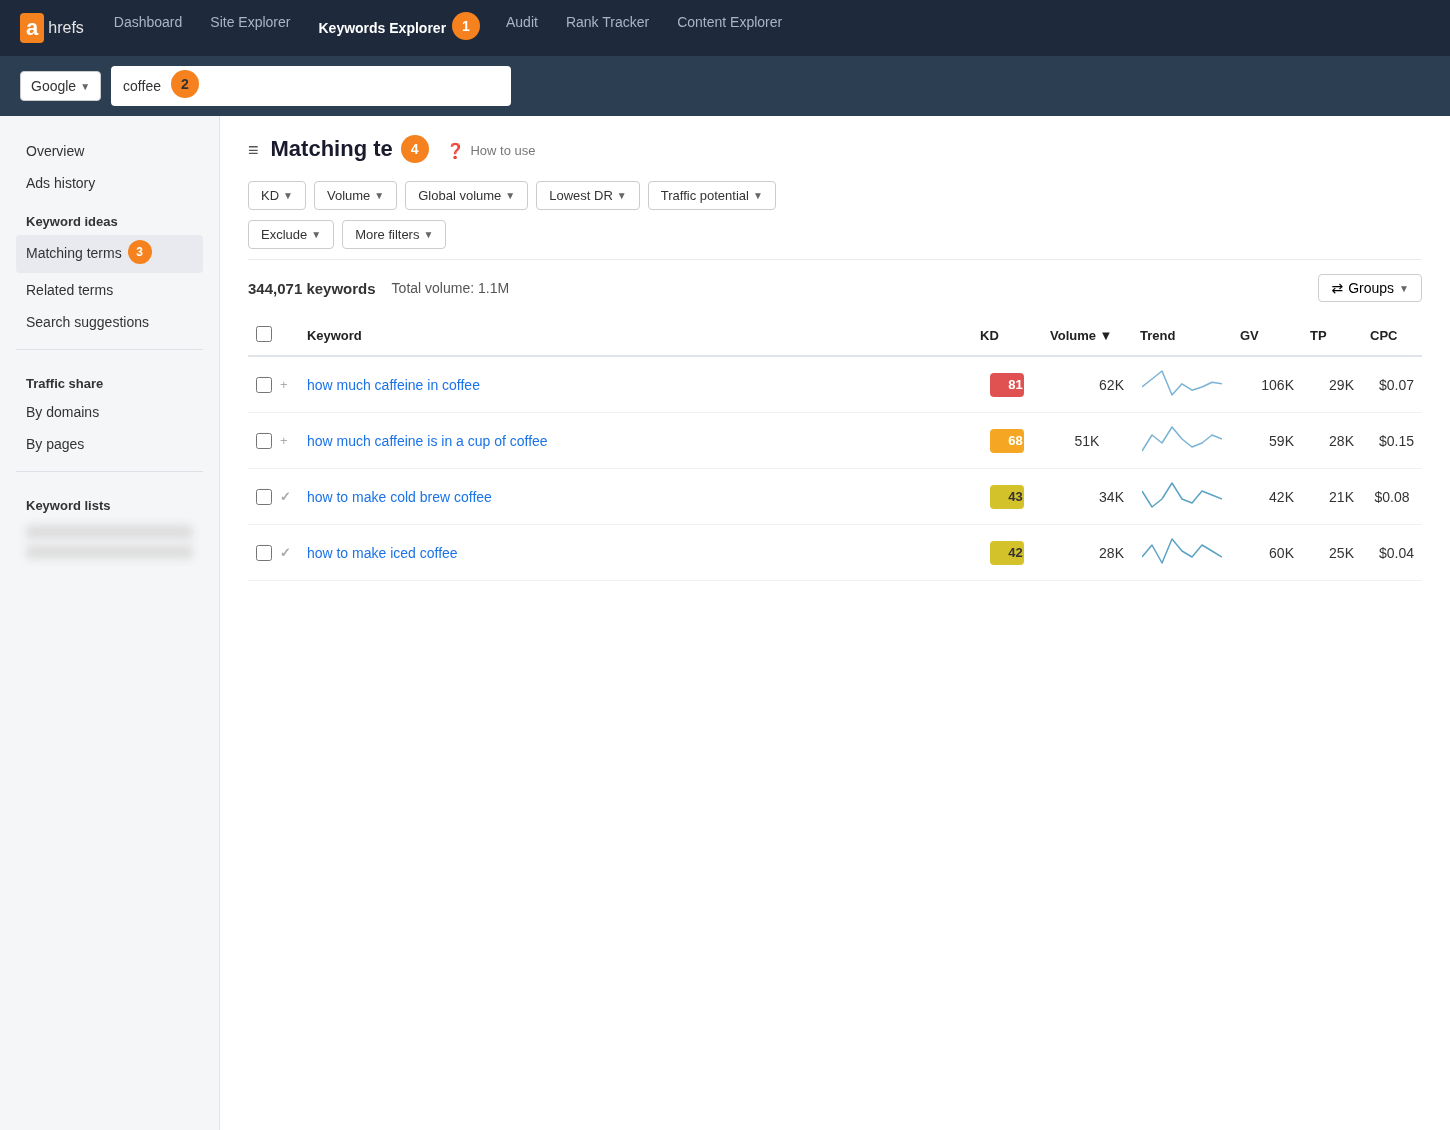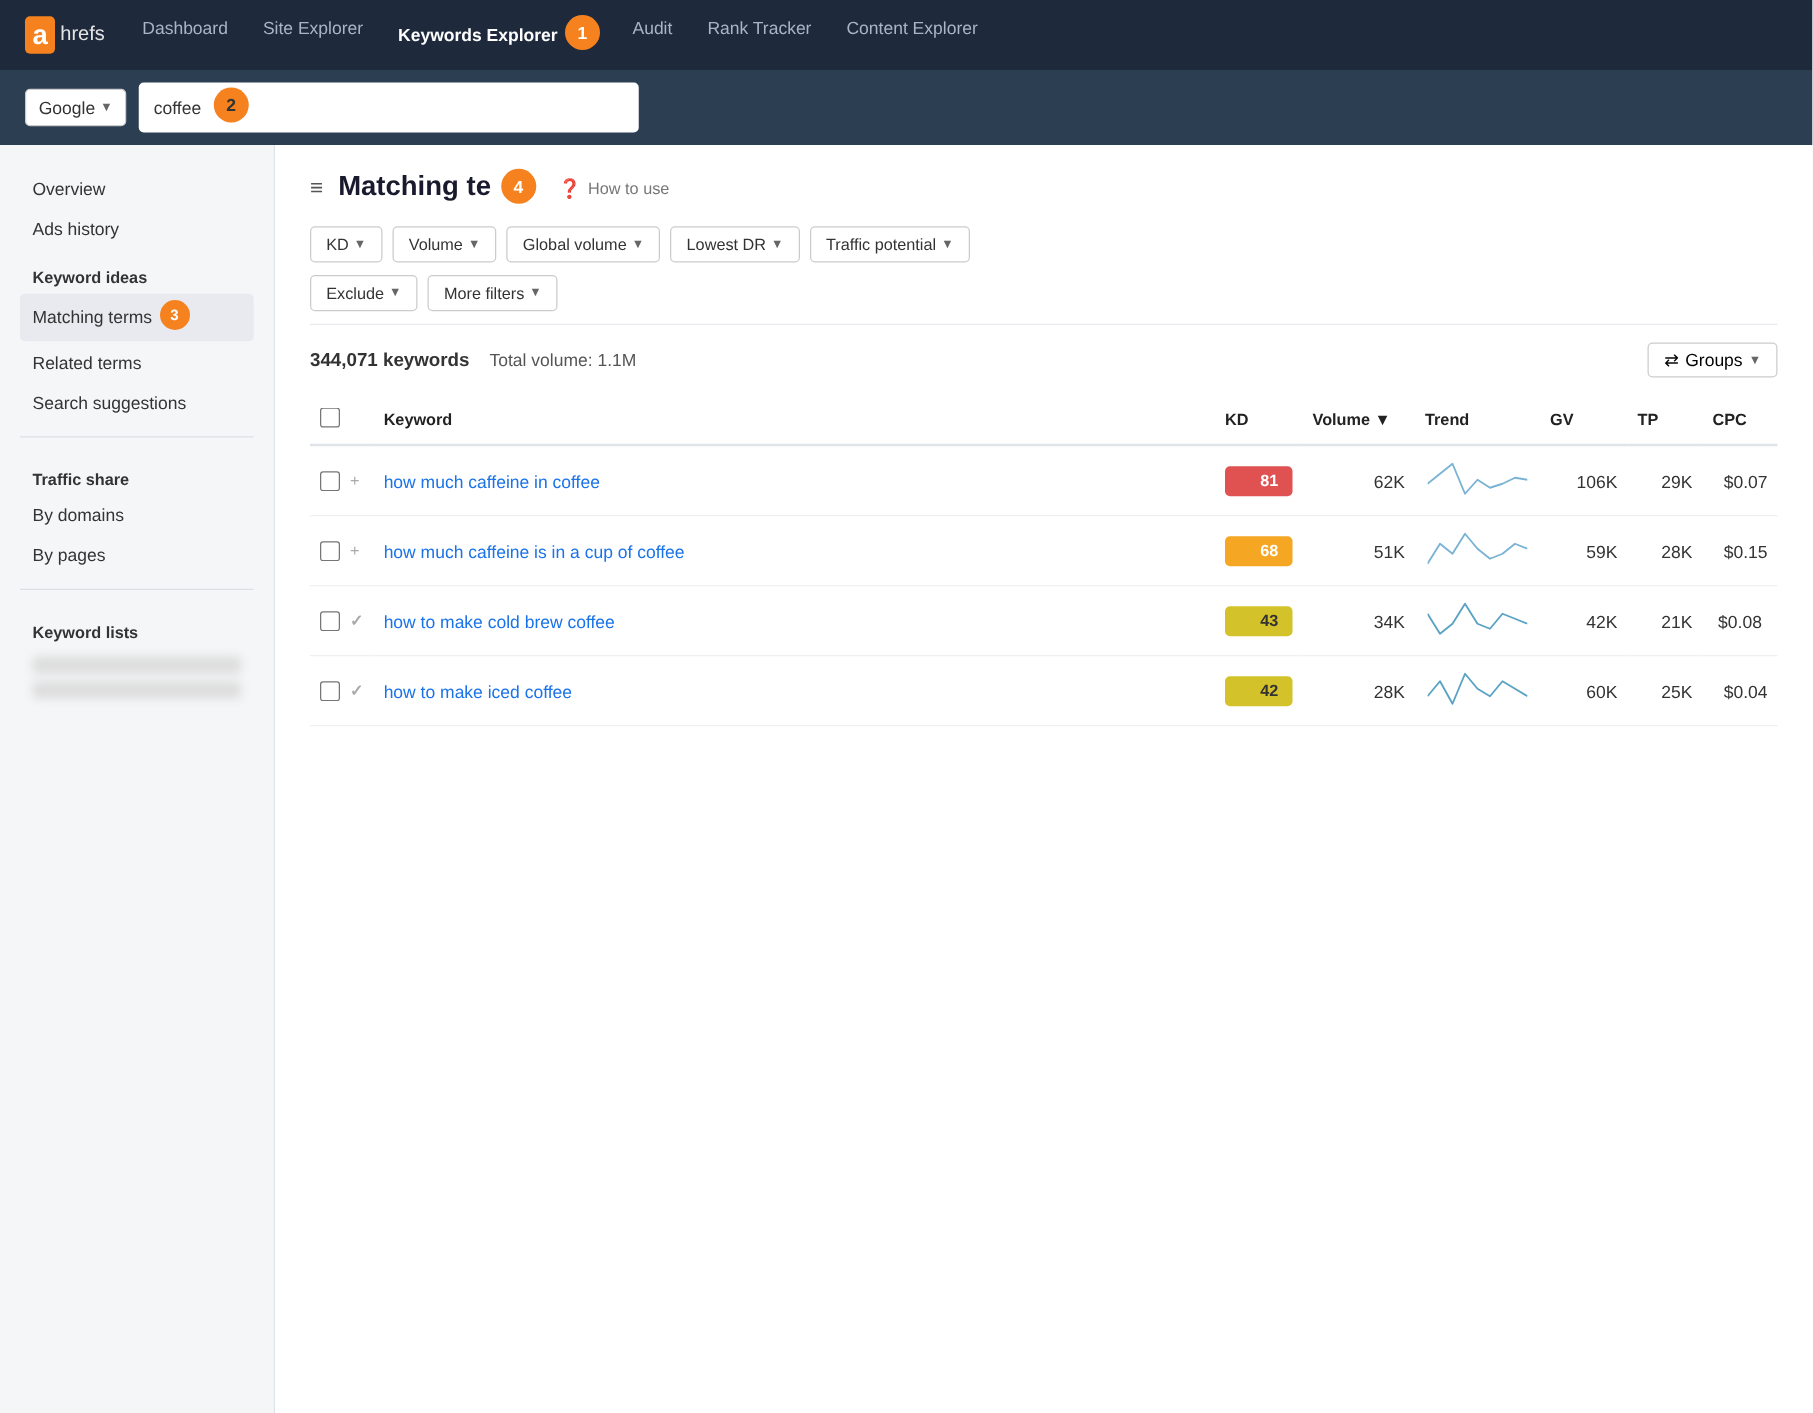--- a/index.html
+++ b/index.html
@@ -252,21 +252,21 @@
     .col-keyword { min-width: 220px; }
     .col-kd { width: 70px; text-align: center; }
     .col-volume { width: 90px; text-align: right; }
     .col-trend { width: 100px; text-align: center; }
     .col-gv { width: 70px; text-align: right; }
     .col-tp { width: 60px; text-align: right; }
     .col-cpc { width: 60px; text-align: right; }
 
     .kd-badge {
       display: inline-flex; align-items: center; justify-content: center;
-      width: 54px; height: 24px;
+      width: 34px; height: 24px;
       border-radius: 4px;
       font-weight: 700; font-size: 13px;
       color: white;
       padding-left: 17px;
     }
     .kd-red { background: #e05252; }
     .kd-orange { background: #f5a623; }
     .kd-yellow { background: #d4c22a; color: #333; }
 
     .kw-link { color: #1a73e8; text-decoration: none; }
@@ -433,21 +433,21 @@
   </tr>
           <tr>
     <td class="col-check">
       <div class="checkbox-cell">
         <input type="checkbox" class="row-checkbox" style="">
         <span class="plus-icon">+</span>
       </div>
     </td>
     <td class="col-keyword"><a class="kw-link" href="#">how much caffeine is in a cup of coffee</a></td>
     <td class="col-kd" style="text-align:center;"><span class="kd-badge kd-orange">68</span></td>
-    <td class="col-volume" style="text-align:right;margin-top:40px;">51K</td>
+    <td class="col-volume" style="text-align:center;margin-top:40px;">51K</td>
     <td class="col-trend"><svg width="80" height="28">
     <polyline points="0,26 10,10 20,18 30,2 40,14 50,22 60,18 70,10 80,14" fill="none" stroke="#7ab3d4" stroke-width="1.5" stroke-linejoin="round"></polyline>
   </svg></td>
     <td class="col-gv" style="text-align:right;">59K</td>
     <td class="col-tp" style="text-align:right;">28K</td>
     <td class="col-cpc" style="text-align:right;">$0.15</td>
   </tr>
           <tr>
     <td class="col-check">
       <div class="checkbox-cell">

